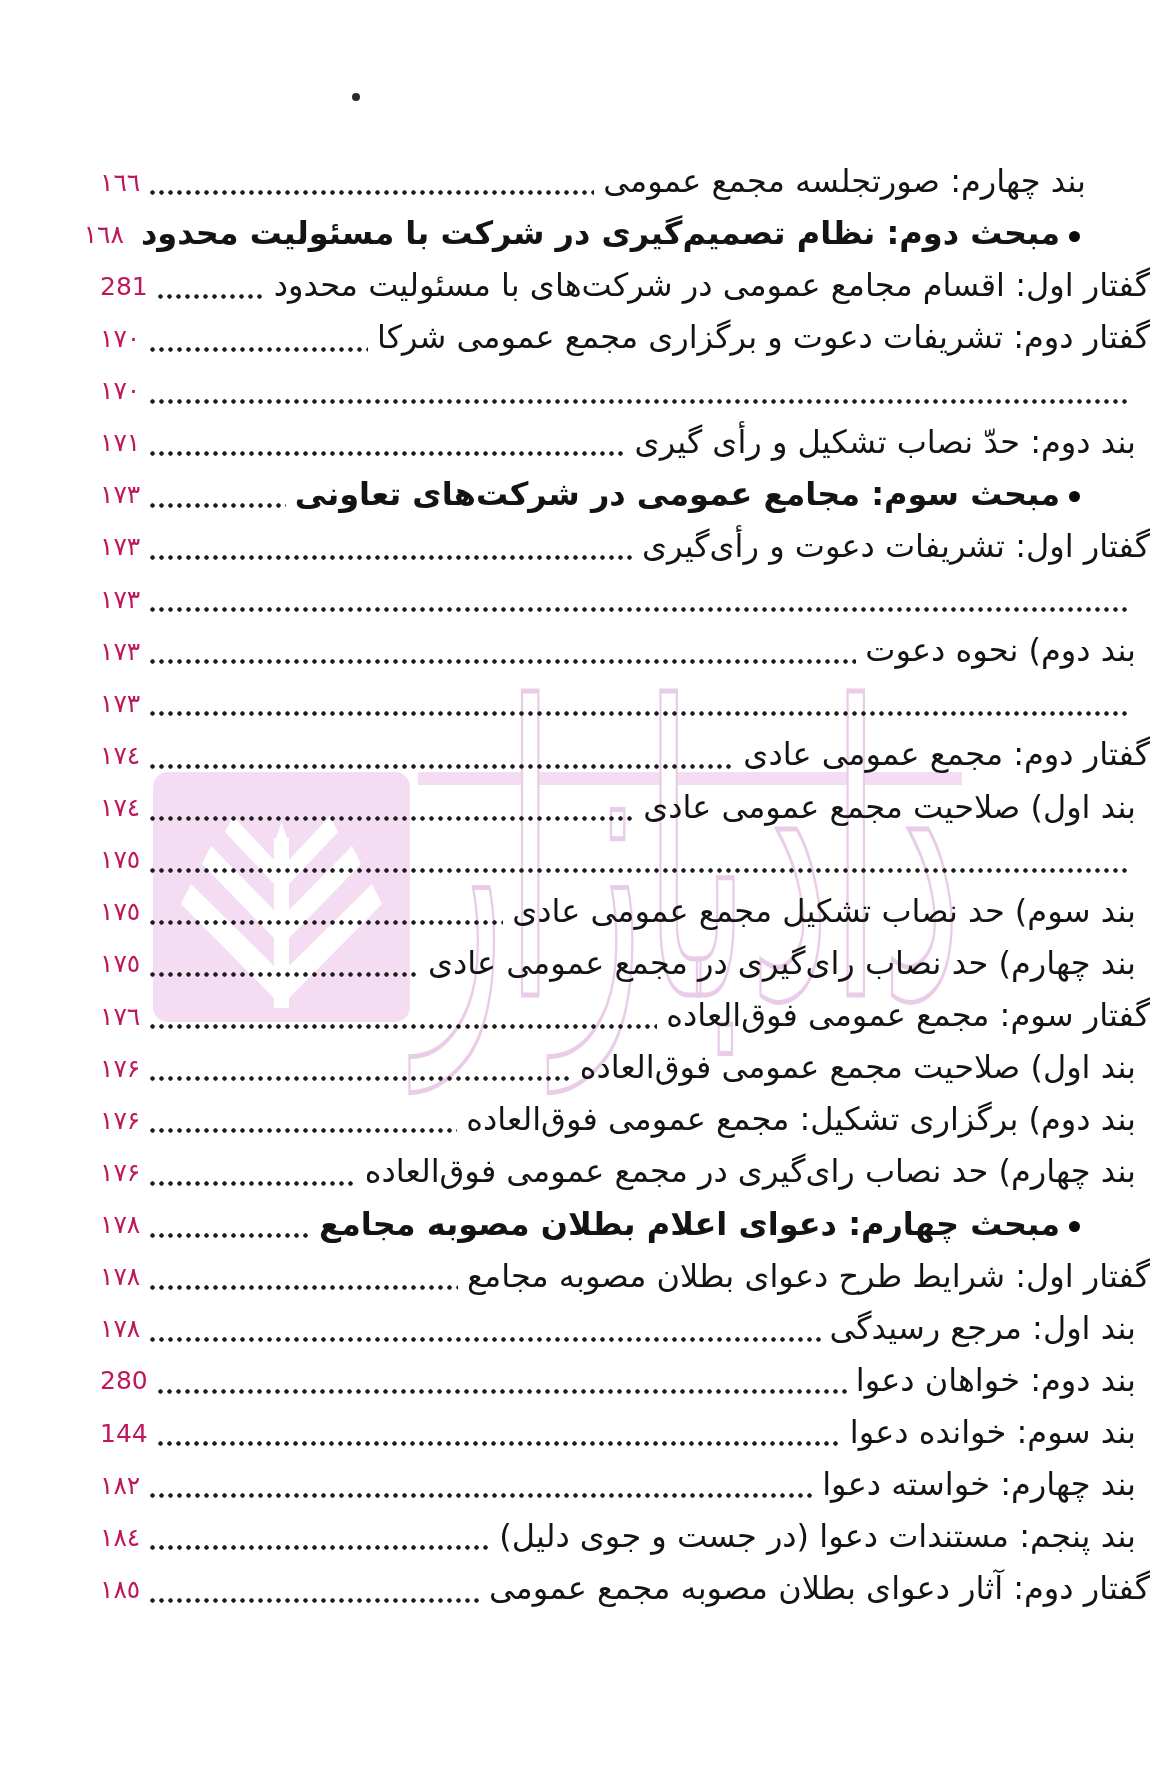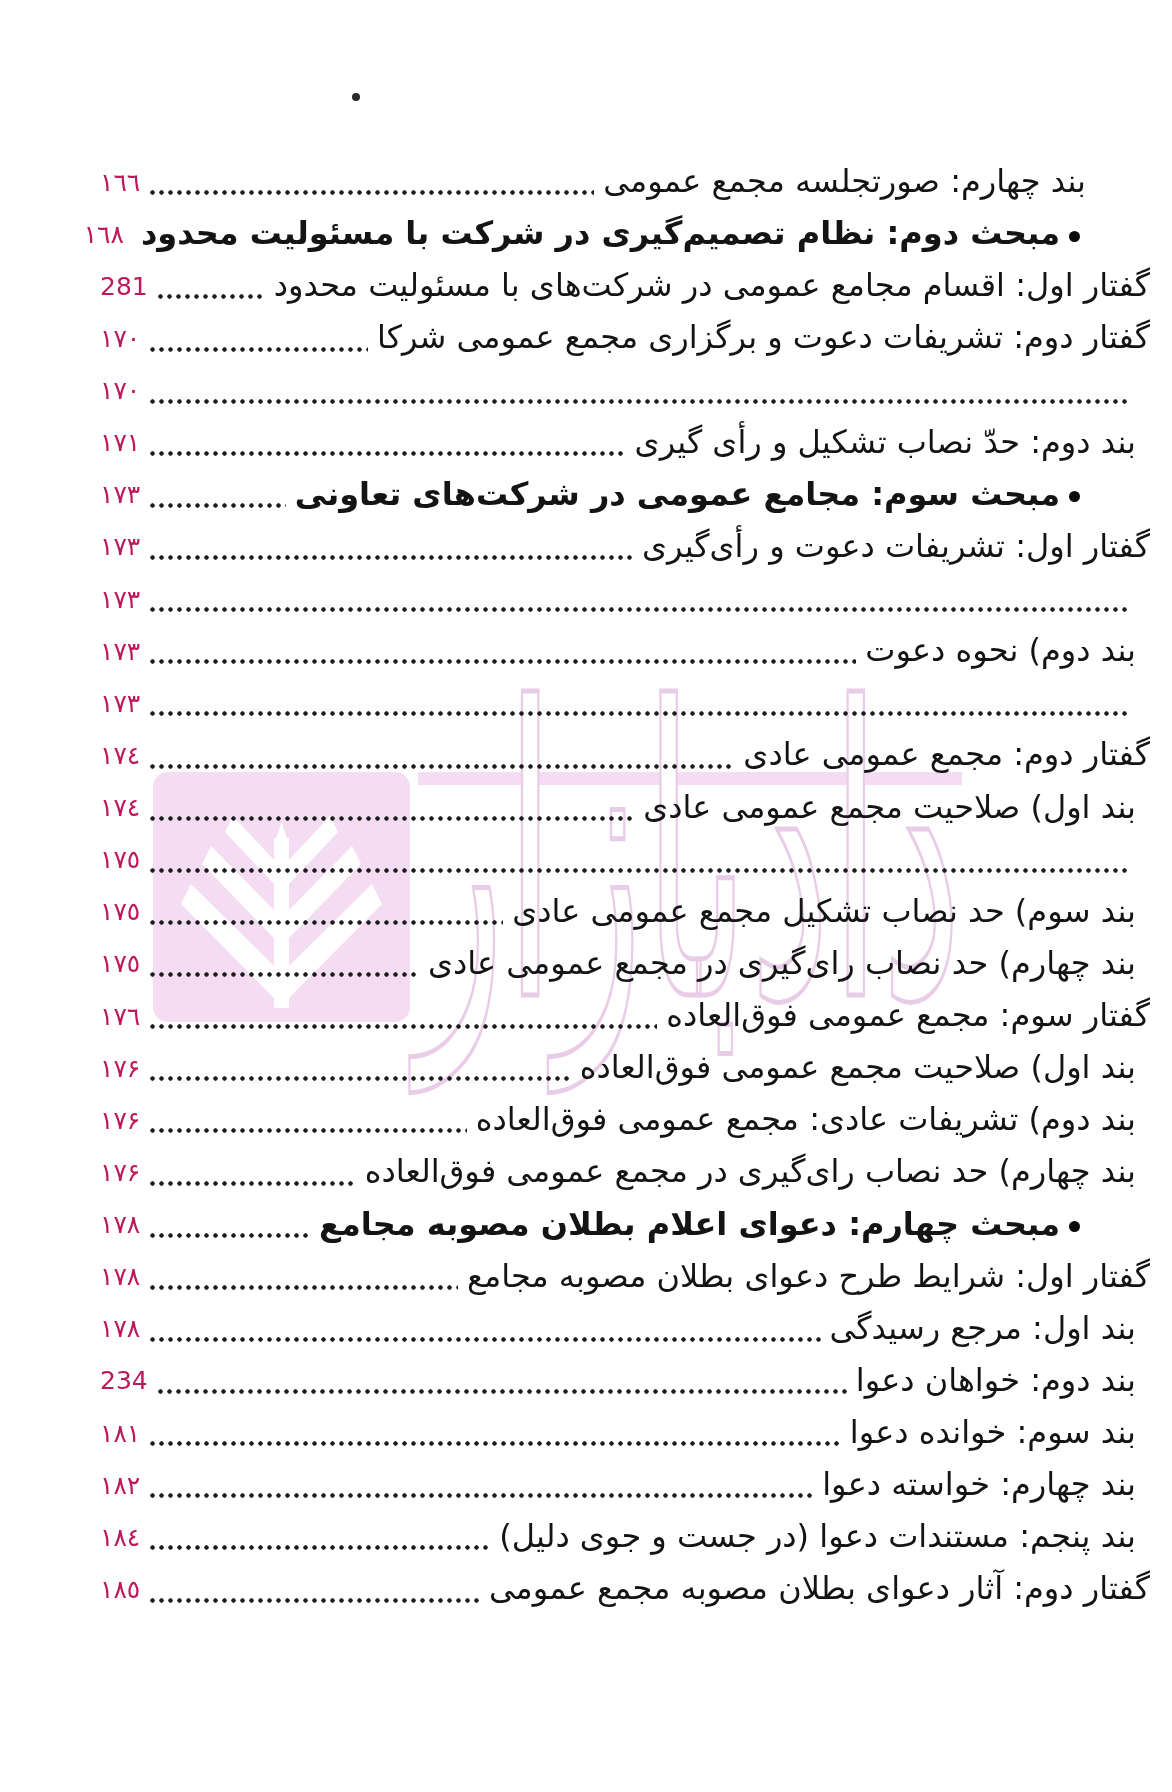--- a/index.html
+++ b/index.html
@@ -189,21 +189,21 @@
 
     <div class="row band">
 
       <span class="txt">بند اول) صلاحیت مجمع عمومی فوق‌العاده</span>
       <span class="dots"></span>
       <span class="num">١٧۶</span>
     </div>
 
     <div class="row band">
 
-      <span class="txt">بند دوم) تشریفات عادی: مجمع عمومی فوق‌العاده</span>
+      <span class="txt">بند دوم) برگزاری تشکیل: مجمع عمومی فوق‌العاده</span>
       <span class="dots"></span>
       <span class="num">١٧۶</span>
     </div>
 
     <div class="row band">
 
       <span class="txt">بند چهارم) حد نصاب رای‌گیری در مجمع عمومی فوق‌العاده</span>
       <span class="dots"></span>
       <span class="num">١٧۶</span>
     </div>
@@ -226,28 +226,28 @@
 
       <span class="txt">بند اول: مرجع رسیدگی</span>
       <span class="dots"></span>
       <span class="num">١٧٨</span>
     </div>
 
     <div class="row band">
 
       <span class="txt">بند دوم: خواهان دعوا</span>
       <span class="dots"></span>
-      <span class="num">234</span>
+      <span class="num">280</span>
     </div>
 
     <div class="row band">
 
       <span class="txt">بند سوم: خوانده دعوا</span>
       <span class="dots"></span>
-      <span class="num">١٨١</span>
+      <span class="num">144</span>
     </div>
 
     <div class="row band">
 
       <span class="txt">بند چهارم: خواسته دعوا</span>
       <span class="dots"></span>
       <span class="num">١٨٢</span>
     </div>
 
     <div class="row band">

